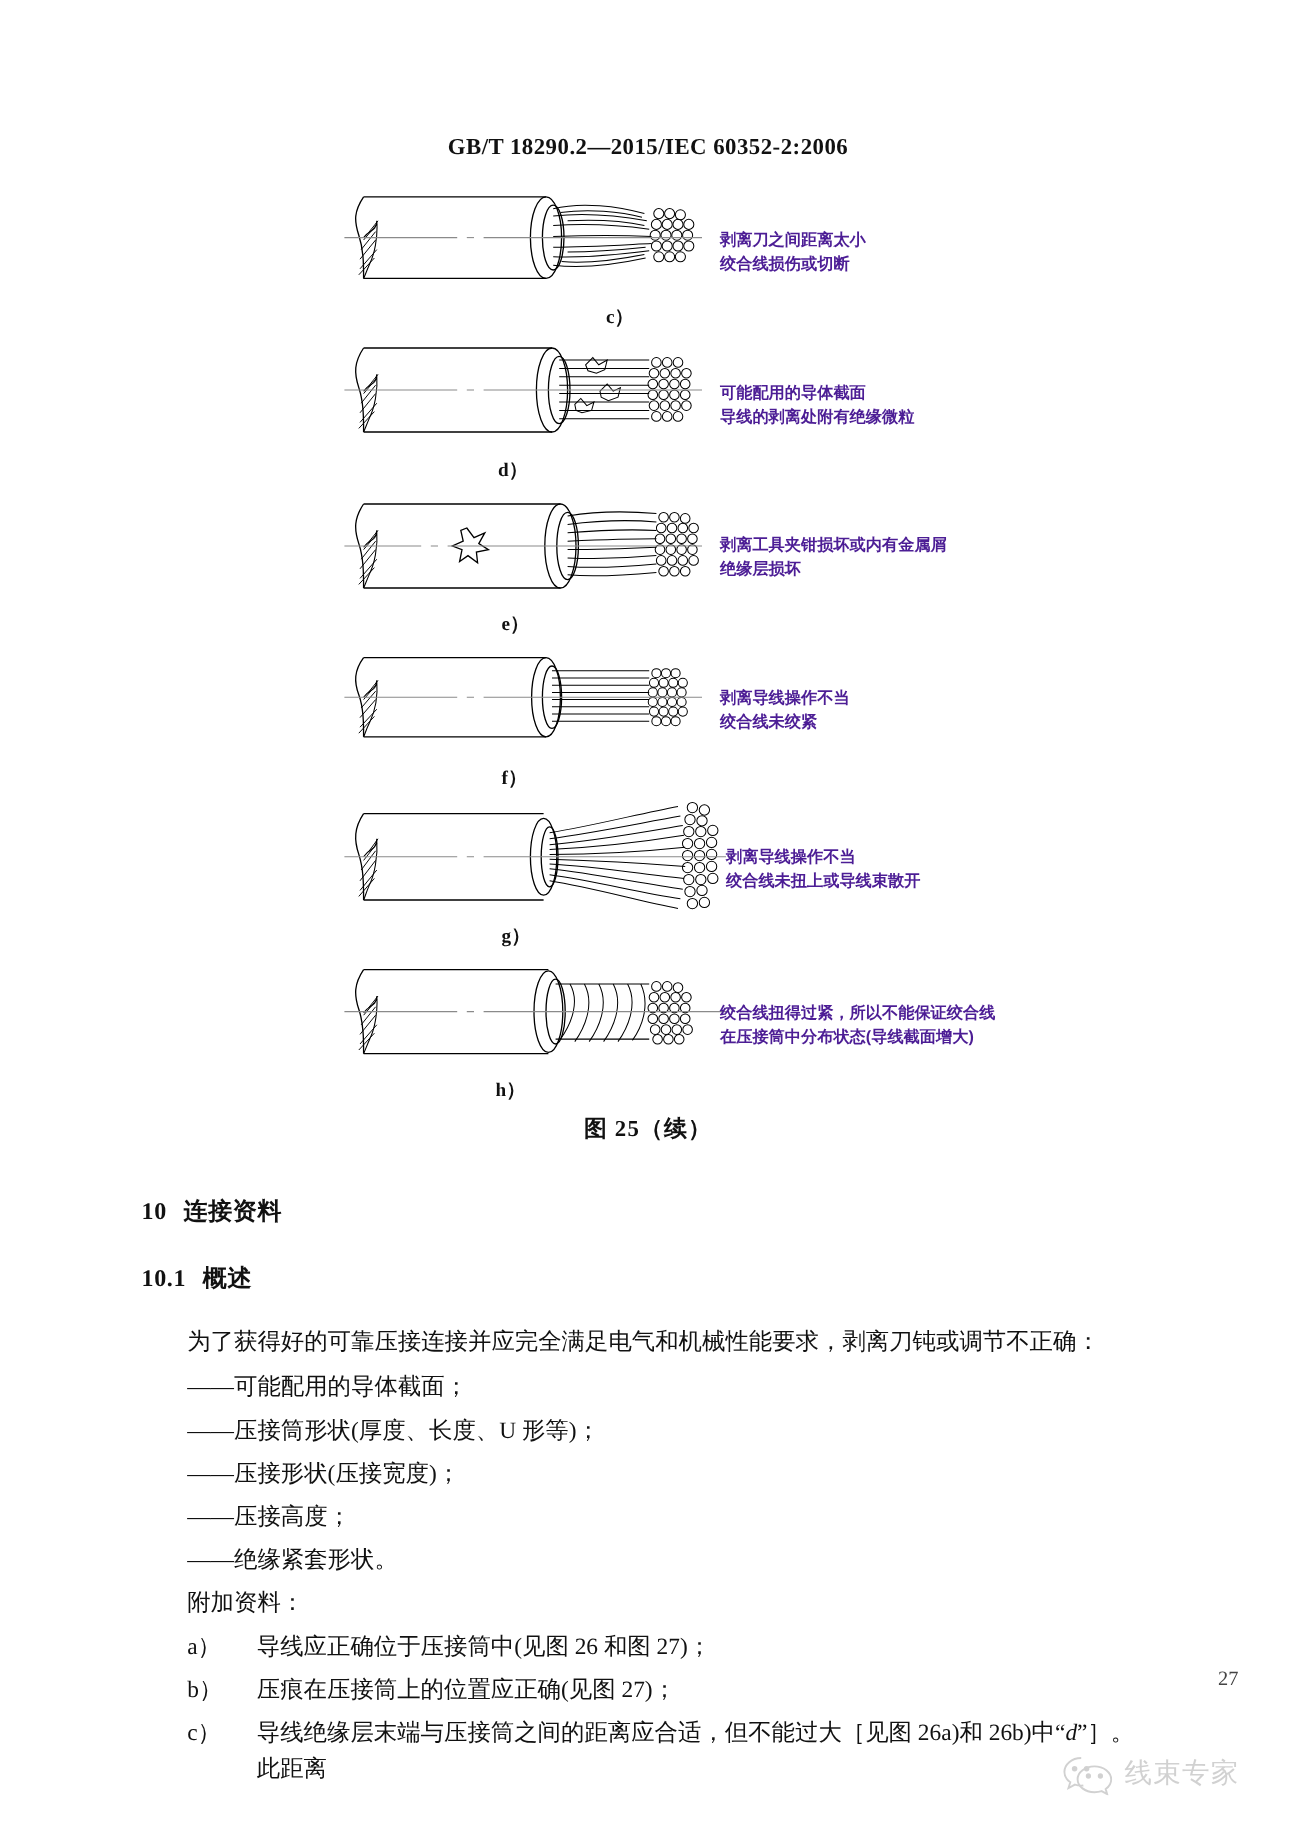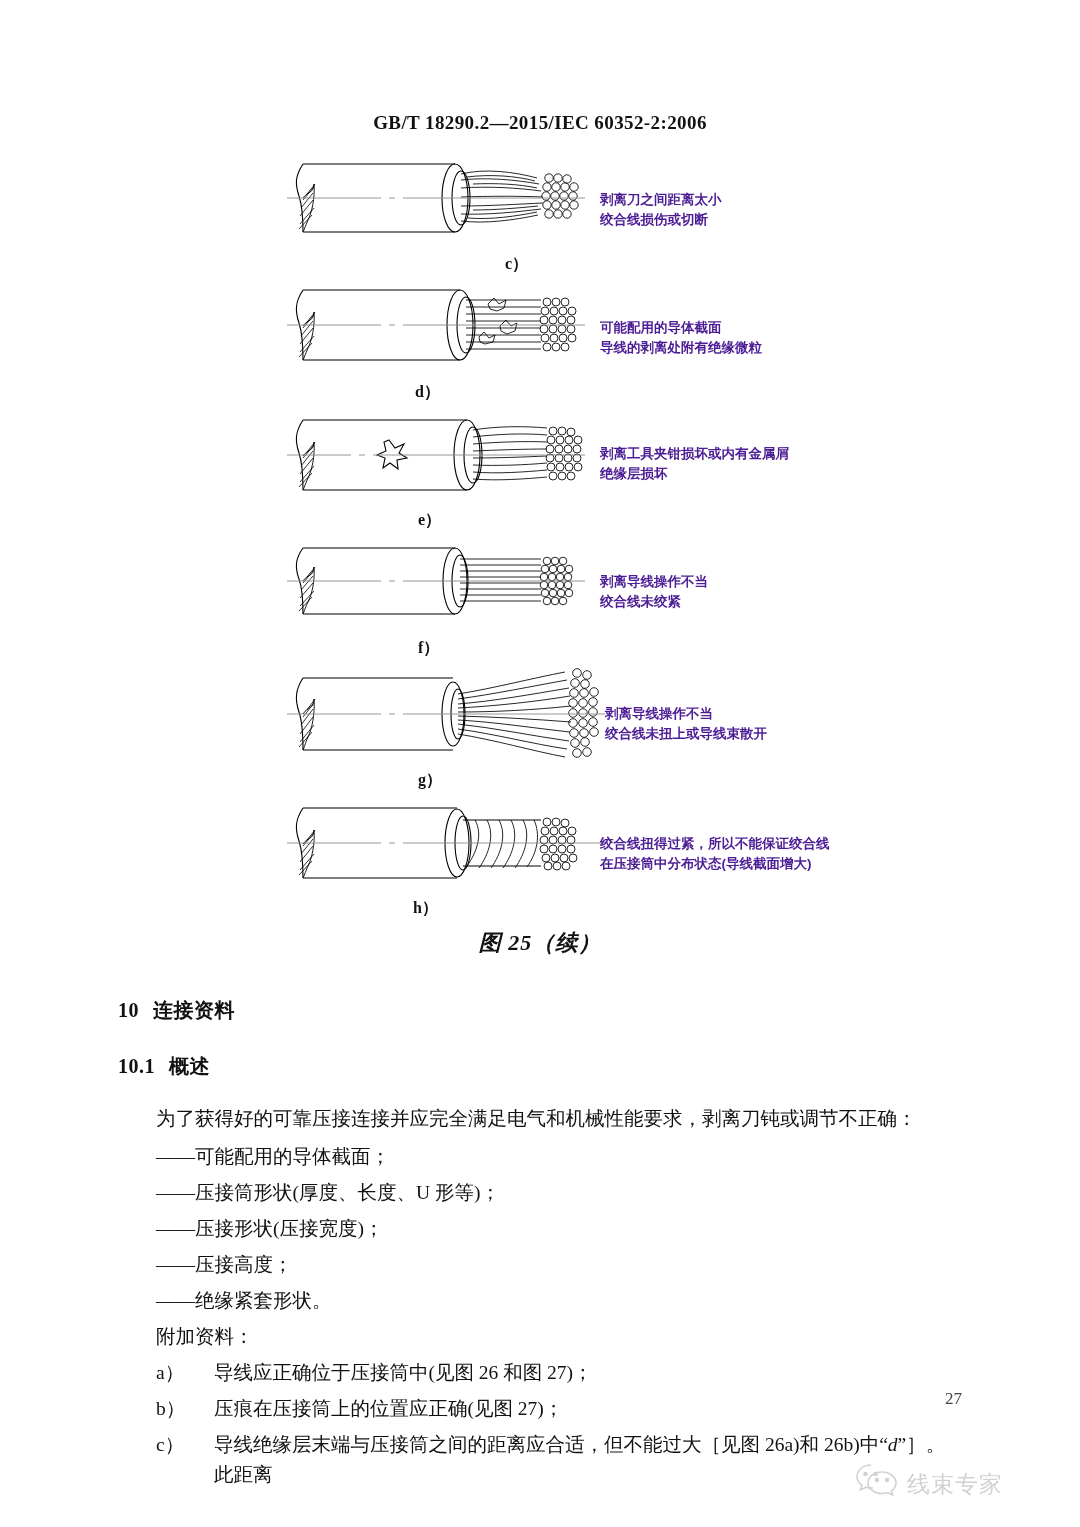--- a/index.html
+++ b/index.html
@@ -64,24 +64,23 @@
     font-weight: bold;
     font-family: "Liberation Serif", serif;
   }
 
   .fig-caption {
     position: absolute;
     top: 928px;
     left: 0;
     width: 1080px;
     text-align: center;
-    font-size: 22px;
+    font-size: 19px;
     font-weight: bold;
     letter-spacing: 1px;
-    font-style: italic;
   }
 
   
   .content {
     position: absolute;
     left: 118px;
     top: 1000px;
     width: 845px;
     font-size: 19.5px;
     line-height: 20px;
@@ -132,33 +131,33 @@
   .abc-item .txt { flex: 1; }
   .italic-d { font-style: italic; font-family: "Liberation Serif", serif; }
 
   
   .page-number {
     position: absolute;
     top: 1389px;
     left: 0;
     width: 1080px;
     text-align: right;
-    padding-right: 118px;
+    padding-right: 48px;
     box-sizing: border-box;
     font-size: 17px;
     color: #444;
   }
 
   
   .watermark {
     position: absolute;
-    left: 855px;
+    left: 885px;
     top: 1462px;
     display: flex;
-    align-items: flex-end;
+    align-items: flex-start;
     gap: 10px;
     opacity: 0.45;
   }
   .watermark .wm-text {
     font-family: "Liberation Sans", "DejaVu Sans", sans-serif;
     font-size: 23px;
     color: #9a9a9a;
     letter-spacing: 1px;
   }
 </style>

